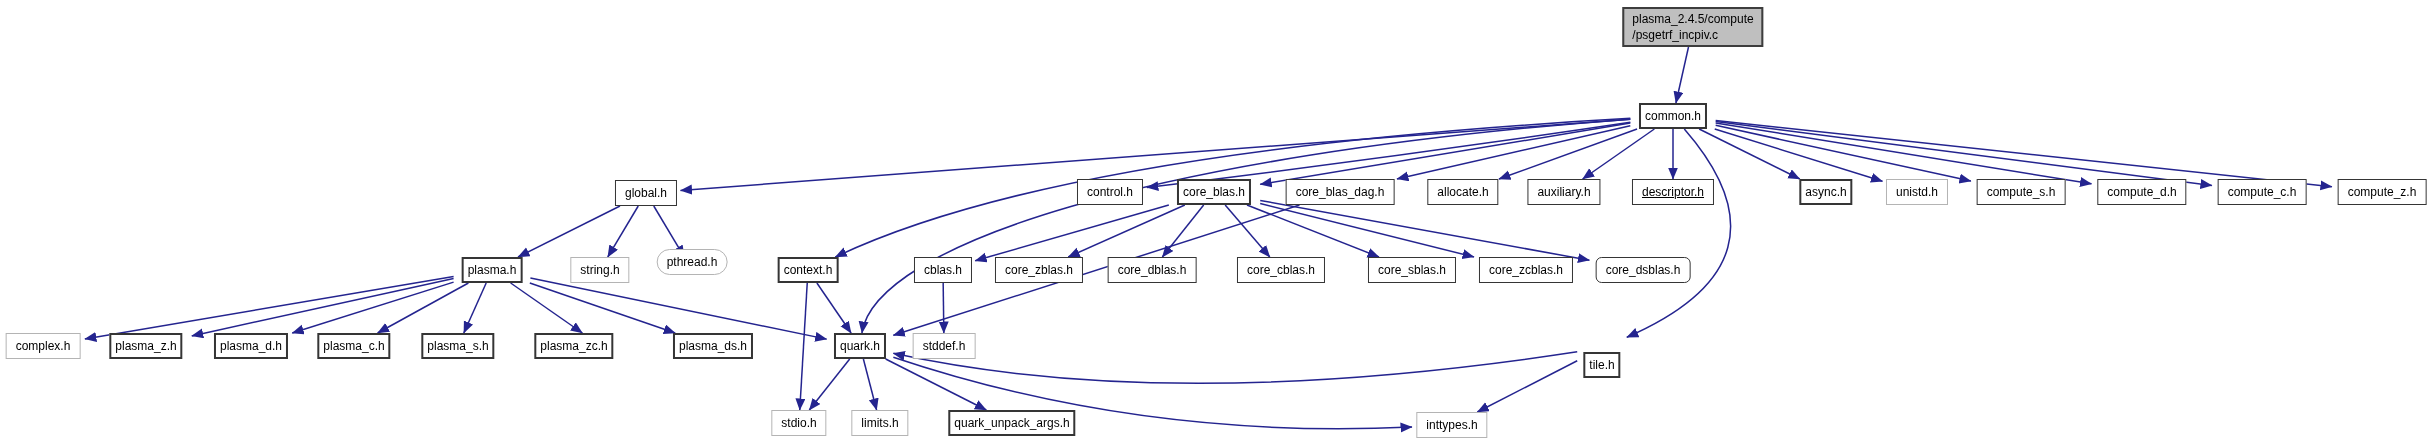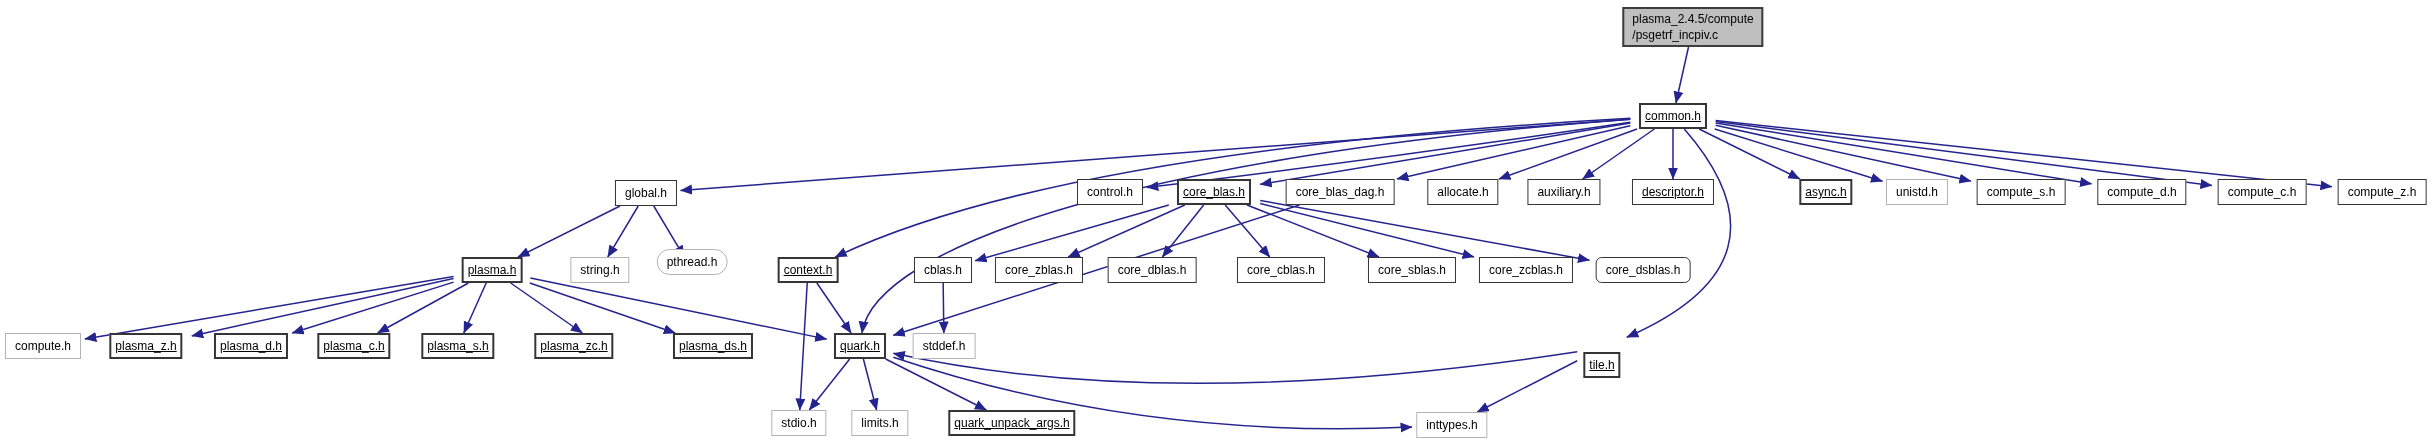--- a/index.html
+++ b/index.html
@@ -5,21 +5,21 @@
   html,body{margin:0;padding:0;background:#ffffff;}
   #canvas{position:relative;overflow:hidden;background:#ffffff;
           font-family:"Liberation Sans","DejaVu Sans",sans-serif;}
   #edges{position:absolute;left:0;top:0;z-index:1;}
   #graph{position:absolute;left:0;top:0;width:100%;height:100%;z-index:2;}
   .node{position:absolute;transform:translateX(-50%);box-sizing:border-box;
         background:var(--node-fill,#fff);color:var(--text,#000);
         font-size:12px;line-height:16px;padding:4px 9px;white-space:nowrap;
         text-align:left;border:1px solid var(--project-border,#353535);}
   .node.system{border:1px solid var(--system-border,#b4b4b4);}
-  .node.strong{border-width:2px;padding:3px 4px;text-decoration:underline;}
+  .node.strong{border-width:2px;padding:3px 4px;}
   .node.main{background:var(--main-fill,#bfbfbf);border:2px solid #3d3d3d;padding:2px 8px;}
   .edge{fill:none;stroke:var(--edge,#24248f);stroke-width:1.5px;}
 </style>
 </head>
 <body>
 
 <div id="canvas" style="width: 2436px; height: 445px; background: rgb(255, 255, 255);">
   <svg id="edges" width="2436" height="445">
       <defs>
         <marker id="arrow" markerUnits="userSpaceOnUse" markerWidth="14" markerHeight="12" refX="11.5" refY="5" orient="auto">
@@ -146,21 +146,21 @@
       <div class="node project" style="left: 1412px; top: 257px;">
         <div>core_sblas.h</div>
       </div>
       <div class="node project" style="left: 1526px; top: 257px;">
         <div>core_zcblas.h</div>
       </div>
       <div class="node project" style="left: 1643px; top: 257px; border-radius: 6px;">
         <div>core_dsblas.h</div>
       </div>
       <div class="node system" style="left: 43px; top: 333px;">
-        <div>compute.h</div>
+        <div>complex.h</div>
       </div>
       <div class="node project strong" style="left: 146px; top: 333px;">
         <div>plasma_z.h</div>
       </div>
       <div class="node project strong" style="left: 251px; top: 333px;">
         <div>plasma_d.h</div>
       </div>
       <div class="node project strong" style="left: 354px; top: 333px;">
         <div>plasma_c.h</div>
       </div>

